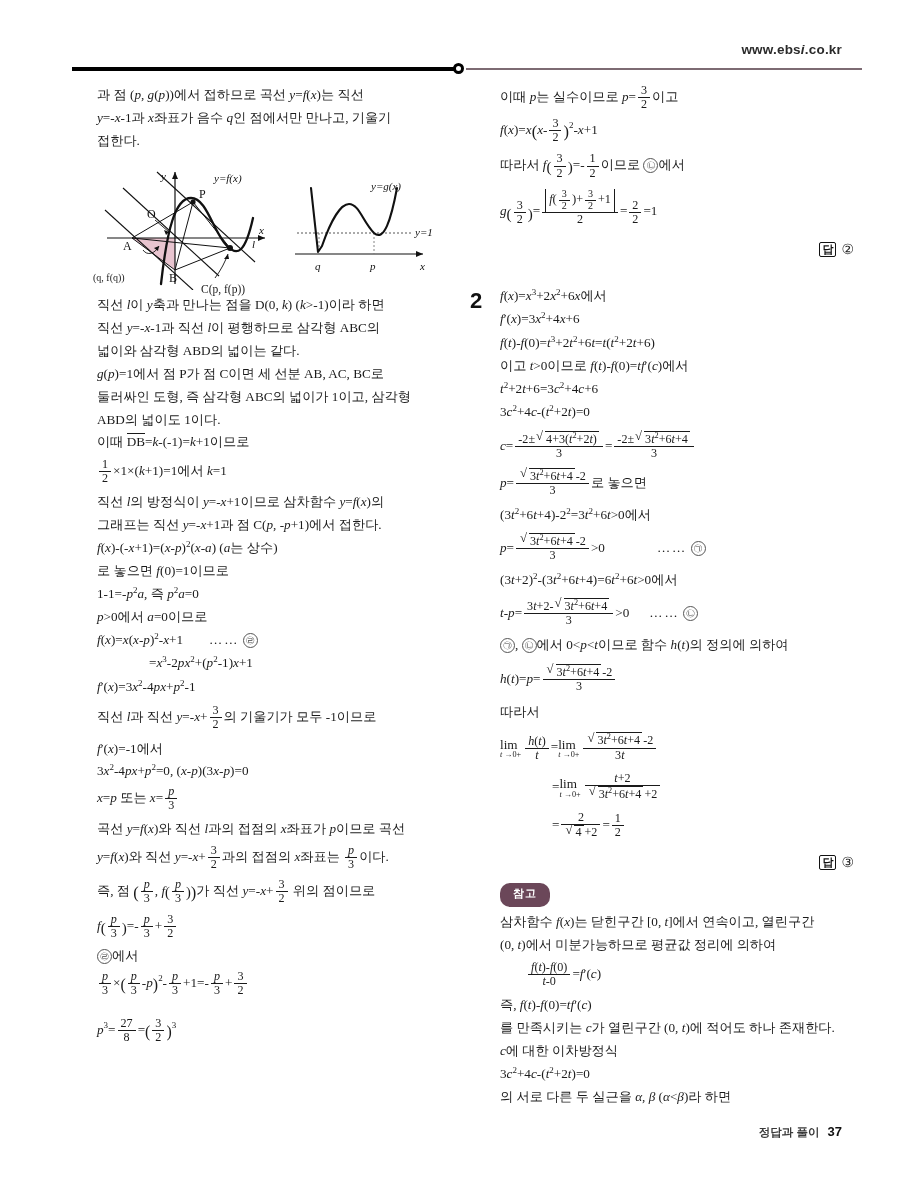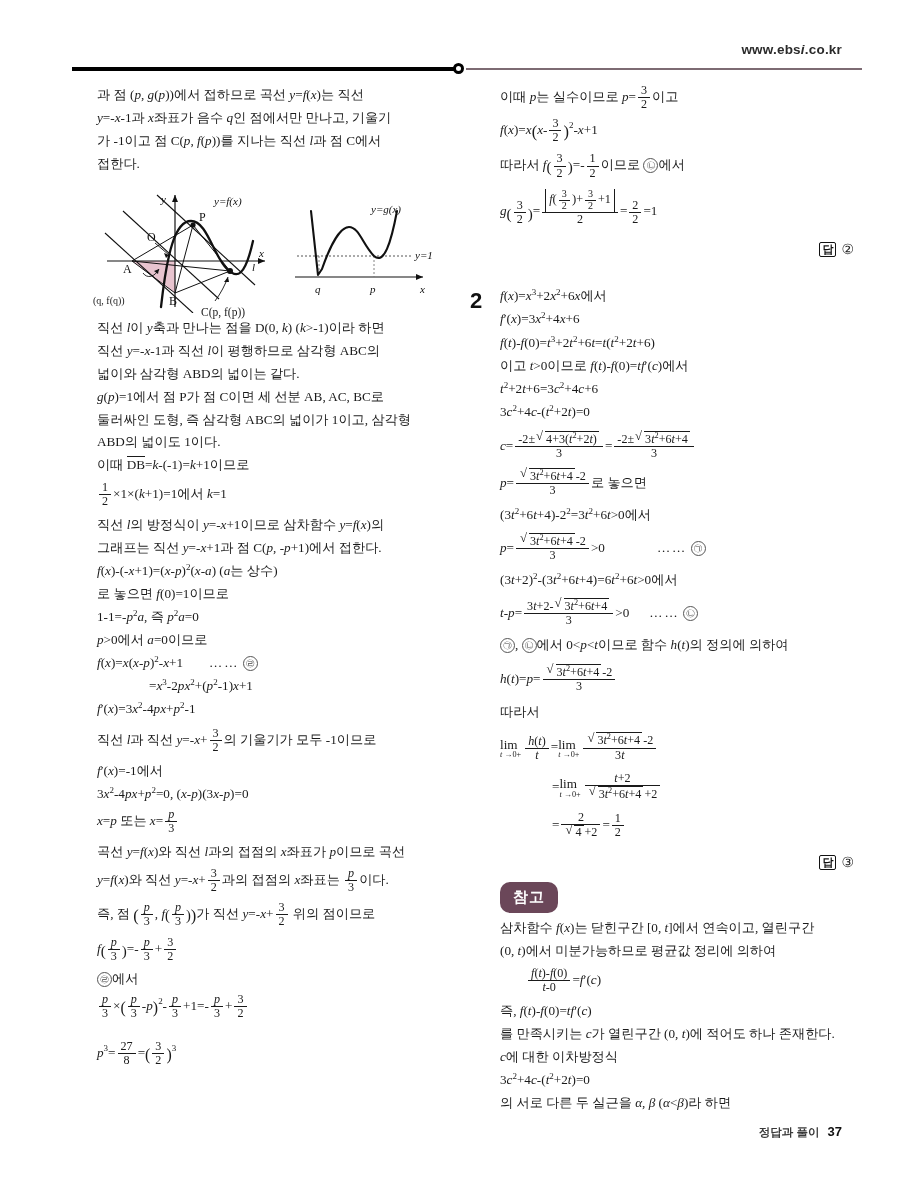--- a/index.html
+++ b/index.html
@@ -103,21 +103,21 @@
     font-size:11px; font-weight:bold; color:#111;
     border:1.4px solid #111; border-radius:2px;
     padding:0px 2px 1px 2px; line-height:1.15;
     vertical-align:1px;
   }
   .ans-num { font-size:14px; margin-left:5px; color:#222; }
 
   
   .note-pill {
     display:inline-block; background:#6b4759; color:#fff;
-    font-family:"Liberation Sans", sans-serif; font-size:15px;
+    font-family:"Liberation Sans", sans-serif; font-size:11px;
     font-weight:bold; padding:2.5px 13px 3.5px 13px; border-radius:10px;
     letter-spacing:1px;
   }
 
   
   .footer {
     position:absolute; right:58px; bottom:40px;
     font-family:"Liberation Sans", sans-serif;
     display:flex; align-items:baseline; gap:8px;
   }
@@ -140,21 +140,20 @@
   <div class="rule-wrap">
     <div class="rule-left"></div>
     <div class="rule-right"></div>
     <div class="rule-dot"></div>
   </div>
 
   <div class="col col-left">
 
     <div class="line">과 점 (<i class="v">p</i>, <i class="v">g</i>(<i class="v">p</i>))에서 접하므로 곡선 <i class="v">y</i>=<i class="v">f</i>(<i class="v">x</i>)는 직선</div>
     <div class="line"><i class="v">y</i>=-<i class="v">x</i>-1과 <i class="v">x</i>좌표가 음수 <i class="v">q</i>인 점에서만 만나고, 기울기</div>
-    <div class="line">가 -1이고 점 C(<i class="v">p</i>, <i class="v">f</i>(<i class="v">p</i>))를 지나는 직선 <i class="v">l</i>과 점 C에서</div>
     <div class="line">접한다.</div>
 
     <div class="figures">
 
       <div class="fig fig-a">
         <svg width="190" height="132" viewBox="0 0 190 132">
 
           <polygon points="35,80 78,80 78,112" fill="#e8c4cf" stroke="none"></polygon>
 
           <line x1="10" y1="80" x2="168" y2="80" stroke="#111" stroke-width="1.2"></line>

